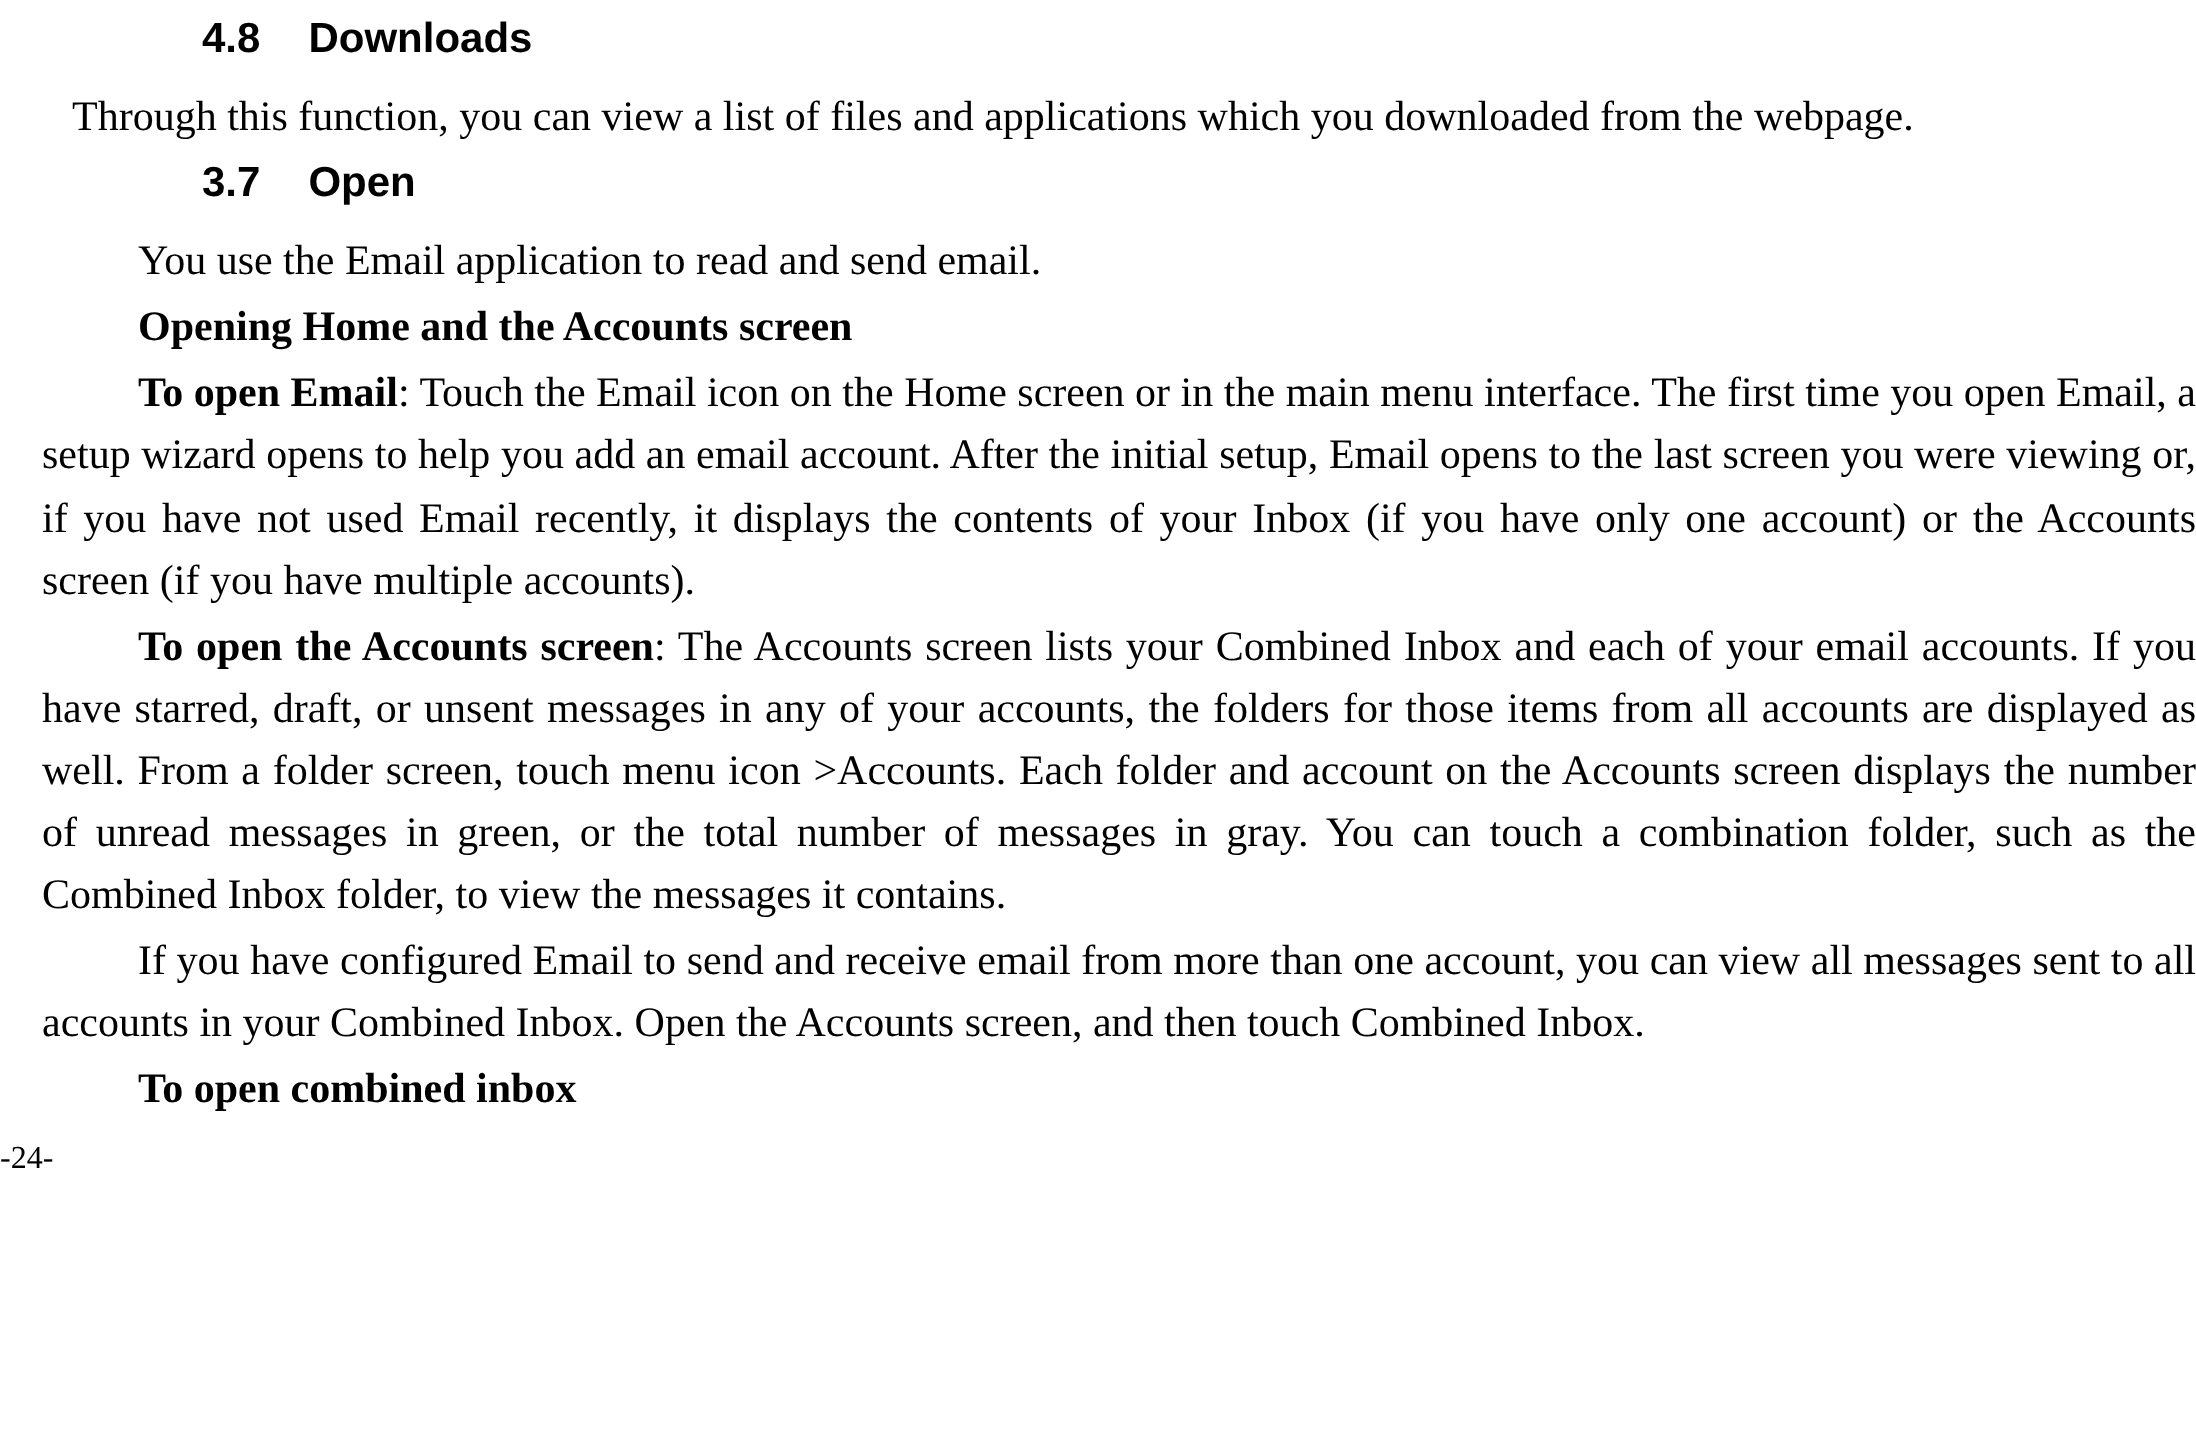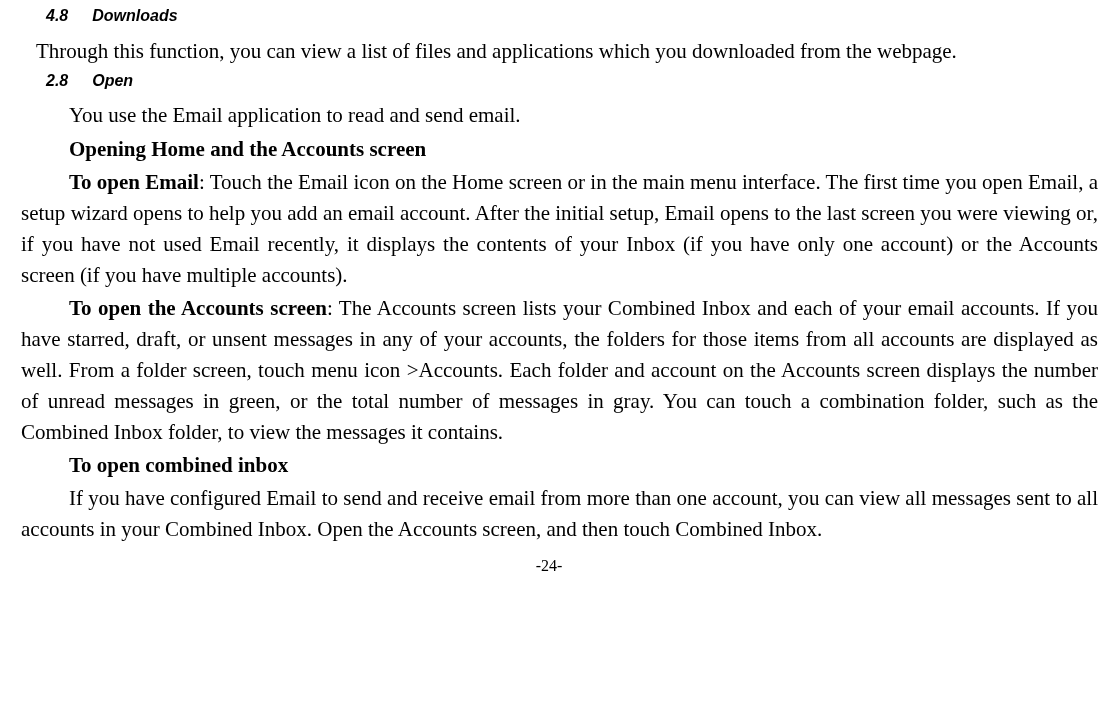--- a/index.html
+++ b/index.html
@@ -14,23 +14,22 @@
     height: 726px;
     overflow: hidden;
     box-sizing: border-box;
   }
   .page {
     padding: 4px 0 0 0;
   }
   .section-heading {
     font-family: Arial, Helvetica, sans-serif;
     font-weight: bold;
-    font-size: 16px;
-    margin: 0 0 8px 46px;
-    font-style: italic;
+    font-size: 21px;
+    margin: 0 0 8px 101px;
   }
   .section-heading .num {
     display: inline-block;
     margin-right: 24px;
   }
   p {
     margin: 0 0 0 0;
     text-align: justify;
   }
   .para {
@@ -46,47 +45,46 @@
   .subheading {
     font-weight: bold;
   }
   .bold {
     font-weight: bold;
   }
   .block {
     margin-bottom: 2px;
   }
   .pagenum {
-    text-align: center;
     font-size: 16px;
     margin-top: 8px;
   }
 </style>
 </head>
 <body>
 
 <div class="page">
 
   <div class="section-heading">
     <span class="num">4.8</span><span>Downloads</span>
   </div>
 
   <p class="para indent-small block">Through this function, you can view a list of files and applications which you downloaded from the webpage.</p>
 
   <div class="section-heading">
-    <span class="num">2.8</span><span>Open</span>
+    <span class="num">3.7</span><span>Open</span>
   </div>
 
   <p class="para indent block">You use the Email application to read and send email.</p>
 
   <p class="para indent subheading block">Opening Home and the Accounts screen</p>
 
   <p class="para indent block"><span class="bold">To open Email</span><span>: Touch the Email icon on the Home screen or in the main menu interface. The first time you open Email, a setup wizard opens to help you add an email account. After the initial setup, Email opens to the last screen you were viewing or, if you have not used Email recently, it displays the contents of your Inbox (if you have only one account) or the Accounts screen (if you have multiple accounts).</span></p>
 
   <p class="para indent block"><span class="bold">To open the Accounts screen</span><span>: The Accounts screen lists your Combined Inbox and each of your email accounts. If you have starred, draft, or unsent messages in any of your accounts, the folders for those items from all accounts are displayed as well. From a folder screen, touch menu icon &gt;Accounts. Each folder and account on the Accounts screen displays the number of unread messages in green, or the total number of messages in gray. You can touch a combination folder, such as the Combined Inbox folder, to view the messages it contains.</span></p>
 
+  <p class="para indent block">If you have configured Email to send and receive email from more than one account, you can view all messages sent to all accounts in your Combined Inbox. Open the Accounts screen, and then touch Combined Inbox.</p>
+
   <p class="para indent subheading block">To open combined inbox</p>
-
-  <p class="para indent block">If you have configured Email to send and receive email from more than one account, you can view all messages sent to all accounts in your Combined Inbox. Open the Accounts screen, and then touch Combined Inbox.</p>
 
 
   <div class="pagenum">-24-</div>
 </div>
 
 </body></html>

